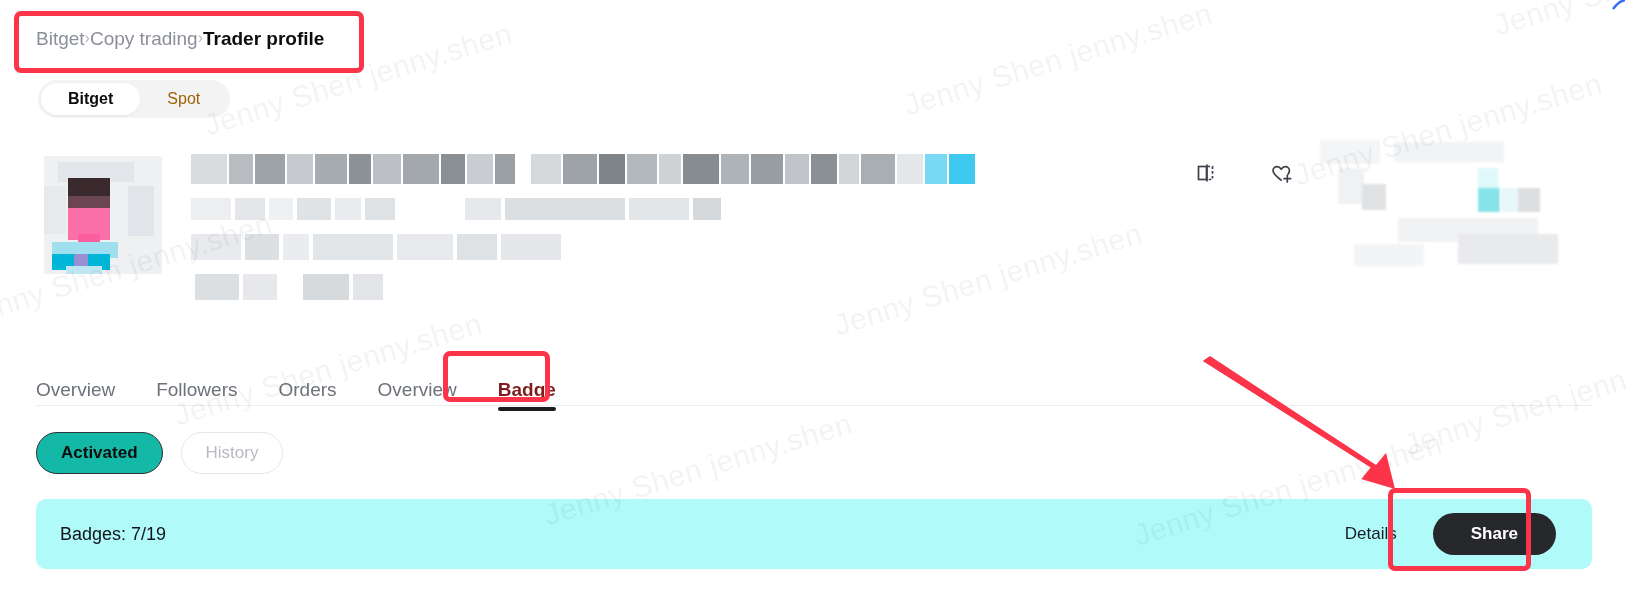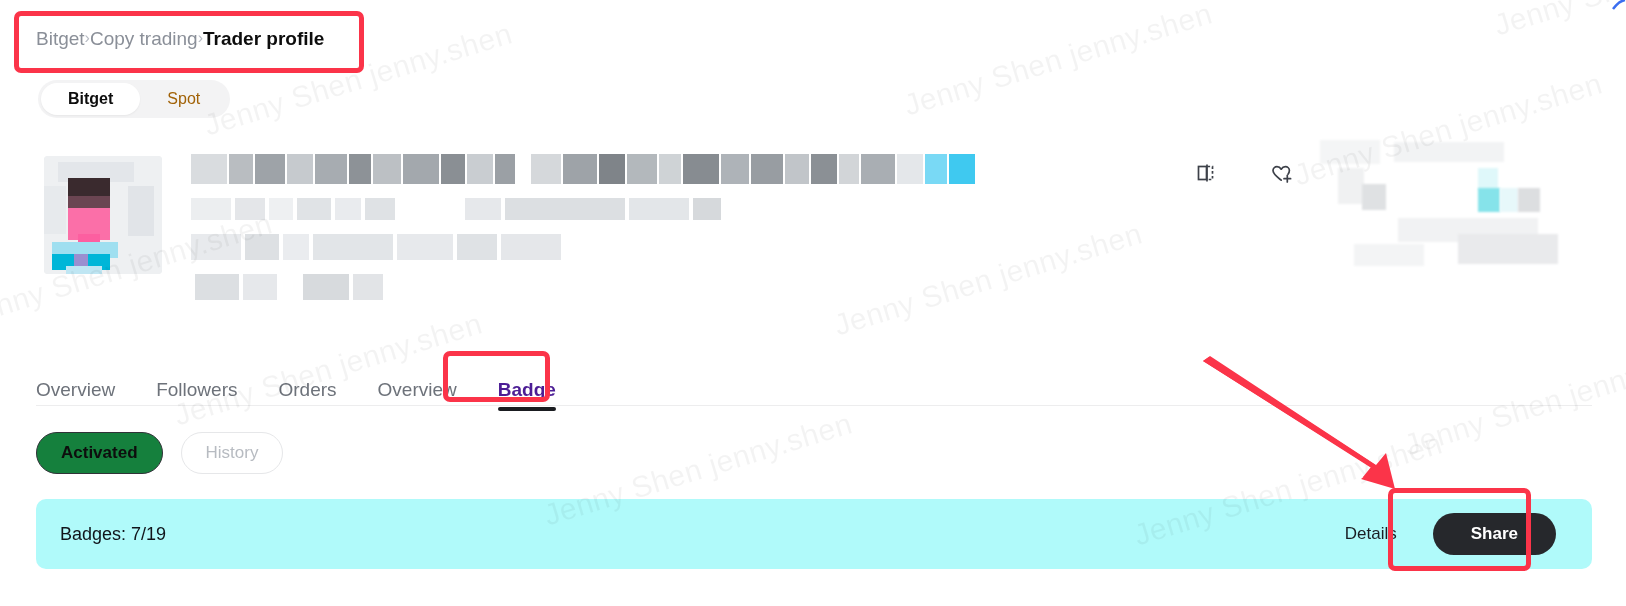--- a/index.html
+++ b/index.html
@@ -176,21 +176,21 @@
   .tab {
     position: relative;
     font-size: 19px;
     color: #6d727a;
     padding: 0 30px 20px 0;
     white-space: nowrap;
   }
   .tab:first-child { padding-left: 0; margin-top: 24px; }
   .tab.spaced { padding-left: 11px; }
   .tab.active {
-    color: #4c1d95;
+    color: #7f1d1d;
     font-weight: 700;
   }
   .tab.active::after {
     content: "";
     position: absolute;
     left: 11px;
     right: 30px;
     bottom: 10px;
     height: 4px;
     background: #1a1c20;
@@ -223,21 +223,21 @@
     align-items: center;
     justify-content: center;
     border-radius: 21px;
     font-size: 17px;
     white-space: nowrap;
   }
   .pill.selected {
     border: 1.6px solid #303338;
     color: #0d0d0d;
     font-weight: 700;
-    background: #15803d;
+    background: #14b8a6;
   }
   .pill.unselected {
     border: 1.6px solid #e6e7e9;
     color: #b7bbc1;
     background: #fff;
   }
 
   
   .banner {
     position: absolute;

